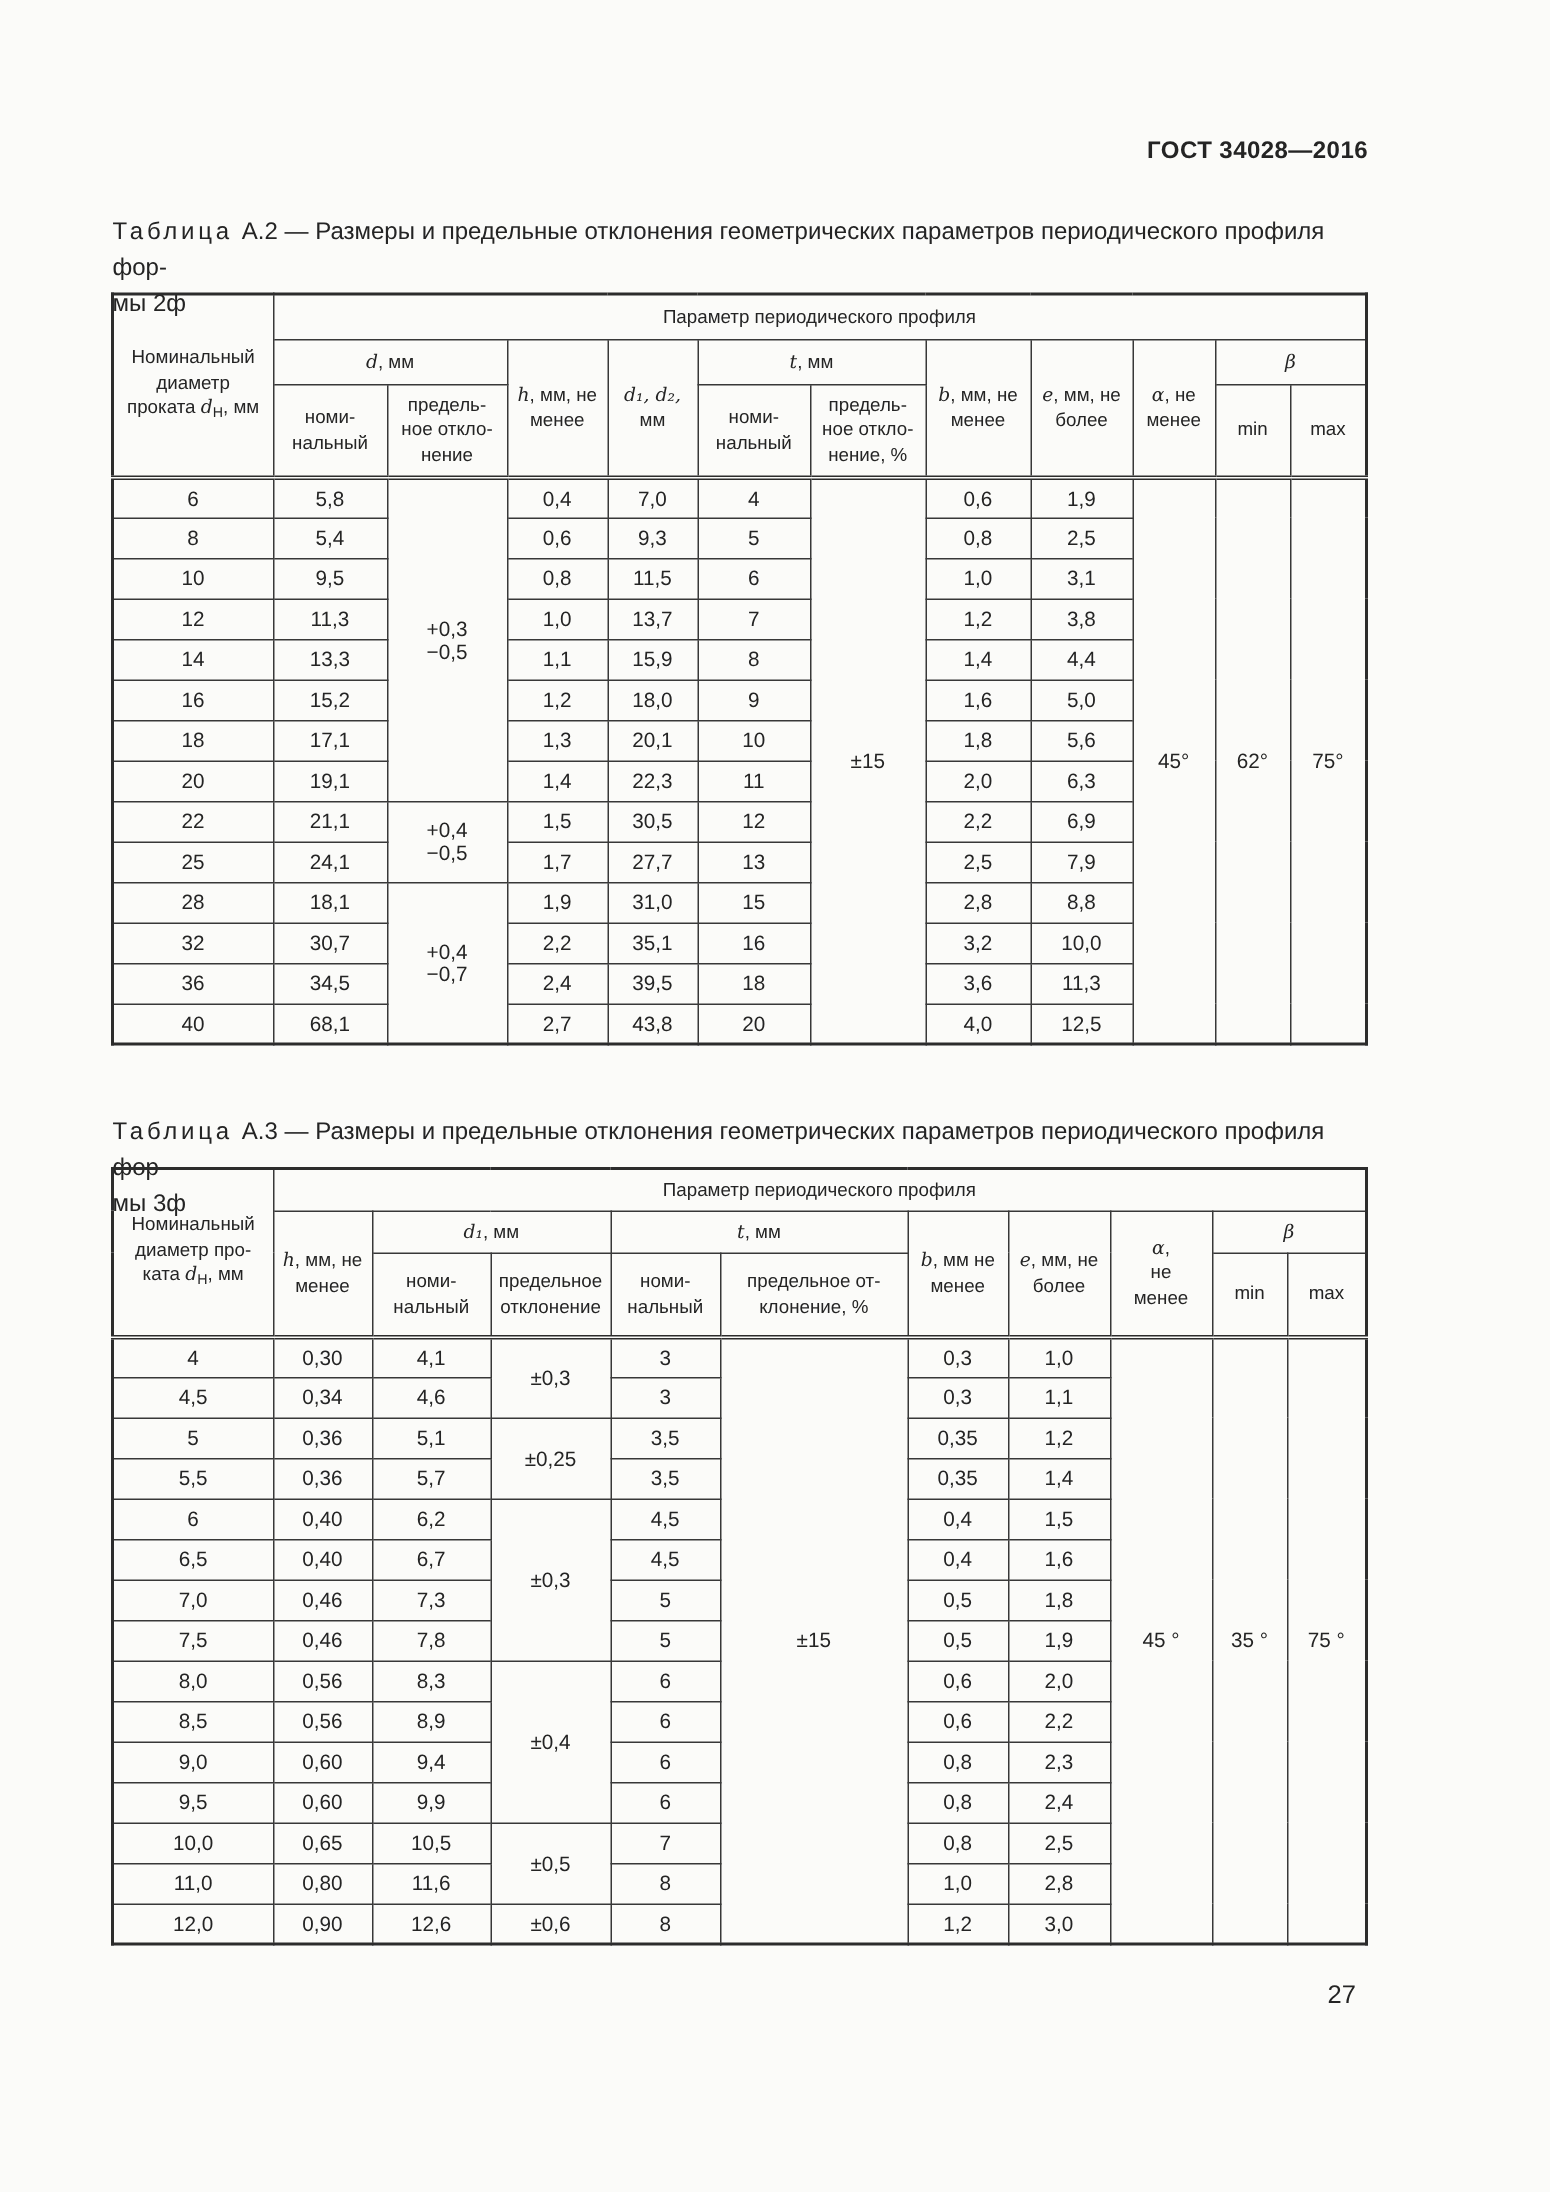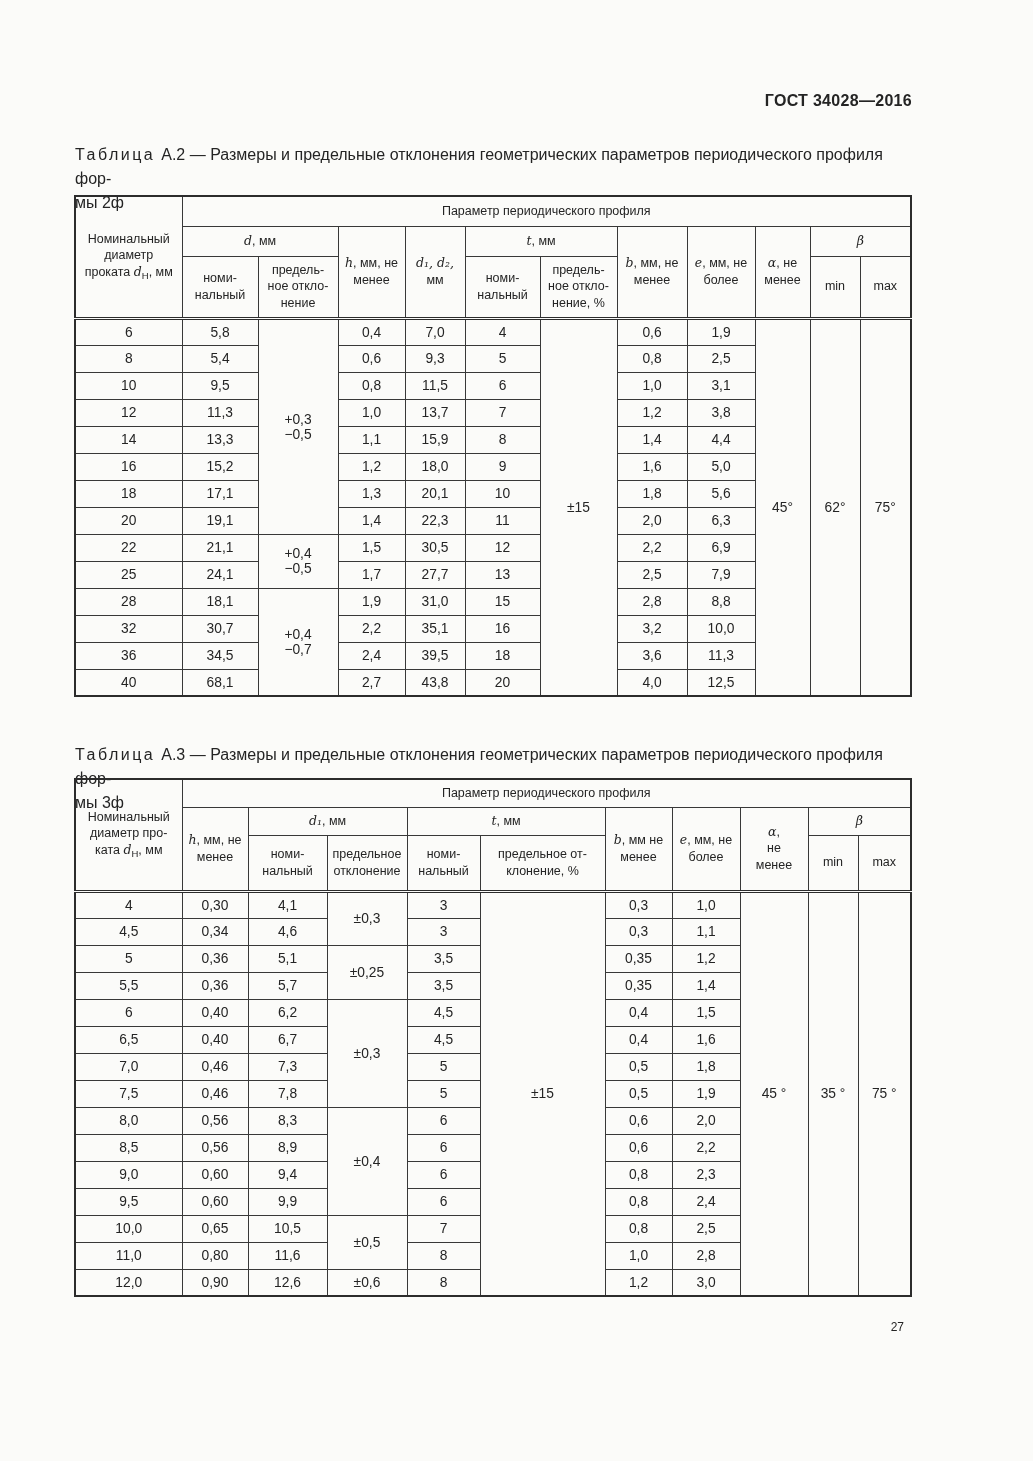--- a/index.html
+++ b/index.html
@@ -3,21 +3,21 @@
 <meta charset="utf-8">
 <style>
   html,body{margin:0;padding:0;}
   body{width:1033px;height:1461px;background:#fbfbf9;font-family:"Liberation Sans",sans-serif;color:#242424;}
   .page{position:relative;width:1033px;height:1461px;overflow:hidden;}
   .doc-number{position:absolute;top:92px;left:74px;width:838px;text-align:right;font-size:16px;font-weight:bold;letter-spacing:.3px;}
   .caption{position:absolute;left:75px;width:838px;font-size:16px;line-height:24px;}
   .caption.a2{top:143px;}
   .caption.a3{top:726px;margin-top:17px;}
   .cap-label{letter-spacing:2.5px;margin-right:6px;}
-  .page-number{position:absolute;top:1320px;left:74px;width:838px;text-align:right;font-size:12px;padding-right:8px;box-sizing:border-box;}
+  .page-number{position:absolute;top:1320px;left:74px;width:838px;text-align:right;font-size:17px;padding-right:8px;box-sizing:border-box;}
   table.gost{position:absolute;left:74px;border-collapse:collapse;table-layout:fixed;border:2px solid #2c2c2c;background:transparent;}
   table.a2{top:195px;width:838px;}
   table.a3{top:778px;width:838px;}
   table.gost th,table.gost td{border:1px solid #383838;text-align:center;vertical-align:middle;padding:1px 2px;font-weight:normal;box-sizing:border-box;}
   table.gost th{font-size:12.5px;line-height:1.32;}
   table.gost td{font-size:13.8px;}
   table.a2 thead tr.r1{height:30px;}
   table.a2 thead tr.r2{height:30px;}
   table.a2 thead tr.r3{height:62px;}
   table.a3 thead tr.r1{height:28px;}

